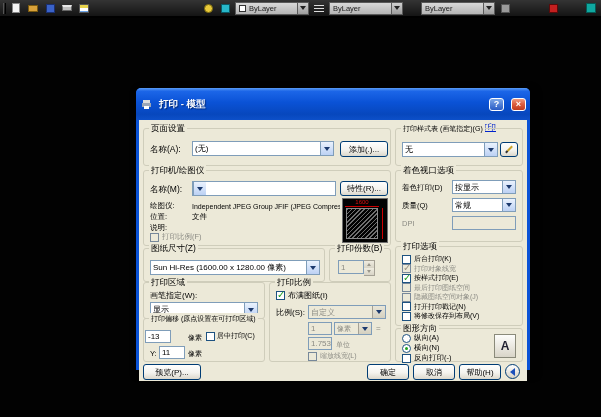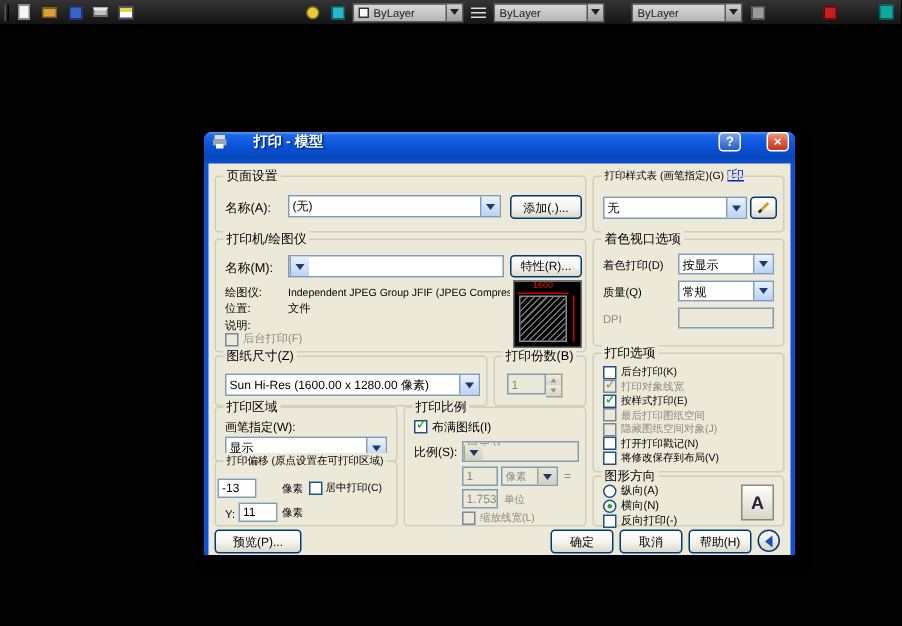--- a/index.html
+++ b/index.html
@@ -20,21 +20,21 @@
             display:flex; align-items:center; justify-content:center; }
   .tri-dn { width:0; height:0; border:3px solid transparent; border-top:4px solid #222; margin-top:3px; }
   .swatch { width:7px; height:7px; border:1px solid #333; background:#fff; }
 
   
   .canvas { position:absolute; top:18px; left:0; width:601px; height:399px; background:#020202; }
 
   
   .win { position:absolute; left:136px; top:88px; width:394px; height:282px;
          background:#0a52d6; border-radius:5px 5px 0 0; box-shadow:3px 3px 8px rgba(0,0,0,.65); }
-  .tb { height:21px; border-radius:5px 5px 0 0; display:flex; padding:0 4px; gap:17px;
+  .tb { height:32px; border-radius:5px 5px 0 0; display:flex; align-items:center; padding:0 4px; gap:7px;
         background:linear-gradient(180deg,#5a9cf5 0%,#1c66e8 10%,#0a52d6 45%,#0747bd 82%,#0d50c9 100%); }
   .tb-ico { width:12px; height:12px; display:flex; align-items:center; justify-content:center; }
   .tb-title { color:#fff; font-weight:bold; font-size:9.5px; text-shadow:1px 1px 1px #00256e; flex:1; white-space:nowrap; }
   .tb-btn { width:15px; height:13px; border:1px solid #fff; border-radius:3px; color:#fff; font-weight:bold;
             font-size:9px; line-height:11px; text-align:center; }
   .tb-btn.help { background:linear-gradient(#7ba6e8,#2a5bc4); }
   .tb-btn.close { background:linear-gradient(#ef9a7f,#dd5f41 45%,#c13a1d); }
   .body { position:relative; margin:0 3px; width:388px; height:261px; background:#ece9d8; overflow:hidden;
           font-size:8.5px; color:#000; }
 
@@ -204,21 +204,21 @@
         </div>
         <div class="btn" style="left:196px;top:10px;width:48px;height:15px;">特性(R)...</div>
         <span class="lbl s75" style="left:6px;top:30px;">绘图仪:</span>
         <span class="lbl s7" style="left:48px;top:31px;width:148px;overflow:hidden;">Independent JPEG Group JFIF (JPEG Compressi...</span>
         <span class="lbl s75" style="left:6px;top:41px;">位置:</span>
         <span class="lbl s75" style="left:48px;top:41px;">文件</span>
         <span class="lbl s75" style="left:6px;top:52px;text-align:center;">说明:</span>
         <span class="lbl s75" style="left:48px;top:52px;"></span>
         <div class="crow disabled" style="left:6px;top:61px;">
           <span class="cb"></span>
-          <span>后台打印(F)</span>
+          <span>打印比例(F)</span>
         </div>
         <div class="preview" style="left:198px;top:27px;width:46px;height:45px;">
           <div class="pv-dim-top"><span>1600</span></div>
           <div class="pv-hatch"></div>
           <div class="pv-dim-right"></div>
         </div>
       </div>
 
       <div class="grp" style="left:4px;top:128px;width:182px;height:34px;">
         <span class="cap">图纸尺寸(Z)</span>
@@ -270,21 +270,21 @@
         <span class="lbl s7" style="left:44px;top:30px;">像素</span>
       </div>
 
       <div class="grp" style="left:130px;top:162px;width:122px;height:80px;">
         <span class="cap">打印比例</span>
         <div class="crow checked" style="left:6px;top:7px;">
           <span class="cb"></span>
           <span class="s8">布满图纸(I)</span>
         </div>
         <span class="lbl s8" style="left:6px;top:25px;">比例(S):</span>
-        <div class="combo disabled" style="left:38px;top:22px;width:78px;height:14px;flex-direction:column;">
+        <div class="combo disabled" style="left:38px;top:22px;width:78px;height:14px;">
           <span class="val">自定义</span>
           <span class="arr">
               <span class="tri-dn"></span>
             </span>
         </div>
         <div class="txt disabled" style="left:38px;top:39px;width:24px;height:13px;">1</div>
         <div class="combo disabled" style="left:64px;top:39px;width:38px;height:13px;">
           <span class="val s7">像素</span>
           <span class="arr">
               <span class="tri-dn"></span>

